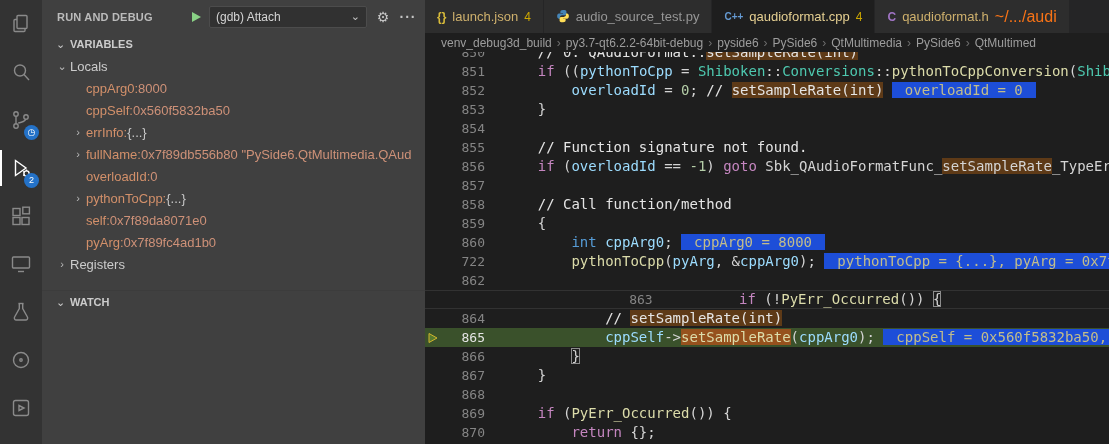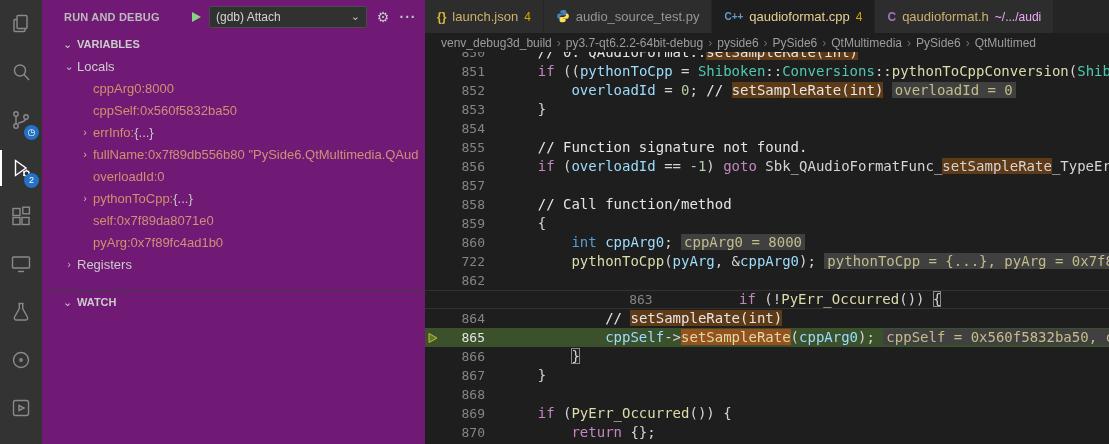--- a/index.html
+++ b/index.html
@@ -10,21 +10,21 @@
   
   .activitybar { position:absolute; left:0; top:0; bottom:0; width:42px; background:#333333; z-index:5; }
   .ab-item { position:relative; width:42px; height:48px; display:flex; align-items:center; justify-content:center; cursor:pointer; }
   .ab-item svg { stroke:#8a8a8a; fill:none; stroke-width:1.4; }
   .ab-item.active svg { stroke:#ffffff; }
   .ab-item.active::before { content:""; position:absolute; left:0; top:6px; bottom:6px; width:2px; background:#ffffff; }
   .ab-badge { position:absolute; right:3px; bottom:4px; min-width:15px; height:15px; border-radius:50%;
               background:#2472c8; color:#ffffff; font-size:9px; line-height:15px; text-align:center; padding:0 2px; }
 
   
-  .sidebar { position:absolute; left:42px; top:0; bottom:0; width:383px; background:#701a75; overflow:hidden;padding-left:7px; }
+  .sidebar { position:absolute; left:42px; top:0; bottom:0; width:383px; background:#404040; overflow:hidden; }
   .sb-header { display:flex; align-items:center; height:33px; padding:0 8px 0 15px; gap:7px; }
   .sb-title { font-size:11px; font-weight:bold; color:#bbbbbb; letter-spacing:.2px; white-space:nowrap; }
   .sb-spacer { flex:1; }
   .play-btn svg { display:block; }
   .cfg-select { display:flex; align-items:center; justify-content:space-between; width:158px; height:22px;
                 background:#313131; border:1px solid #4c4c4c; border-radius:2px; padding:0 6px; font-size:12px; color:#d4d4d4; cursor:pointer; }
   .cfg-select .chev { color:#c5c5c5; font-size:11px; margin-left:6px; }
   .hdr-ico { color:#c5c5c5; font-size:14px; cursor:pointer; width:18px; text-align:center; }
   .hdr-dots { font-weight:bold; letter-spacing:1px; }
 
@@ -45,21 +45,21 @@
 
   
   .editor { position:absolute; left:425px; top:0; right:0; bottom:0; background:#1e1e1e; overflow:hidden; }
   .tabbar { display:flex; height:33px; background:#252526; overflow:hidden; }
   .tab { display:flex; align-items:center; gap:6px; padding:0 12px; background:#2d2d2d; border-right:1px solid #252526;
          font-size:13px; color:#969696; white-space:nowrap; cursor:pointer; flex:none; }
   .tab.active { background:#1e1e1e; }
   .tab.warn .label { color:#cfb16d; }
   .tab.active.warn .label { color:#e6d092; }
   .tab .badge { color:#cca700; font-size:12px; }
-  .tab .desc { color:#f0abfc; font-size:12px; }
+  .tab .desc { color:#f97316; font-size:16px; }
   .ticon { font-weight:bold; font-size:10px; flex:none; }
   .ticon.json { color:#d7ba3a; font-size:12px; }
   .ticon.cpp { color:#659ad2; }
   .ticon.c-header { color:#a074c4; font-size:12px; }
 
   .breadcrumbs { display:flex; align-items:center; height:19px; padding-left:16px; gap:5px;
                  font-size:12px; color:#9d9d9d; white-space:nowrap; overflow:hidden; }
   .breadcrumbs .sep { color:#6e6e6e; }
   .crumb { cursor:pointer; }
 
@@ -75,21 +75,21 @@
 
   .kw { color:#c586c0; }
   .type { color:#569cd6; }
   .var { color:#9cdcfe; }
   .fn { color:#dcdcaa; }
   .com { color:#e5e5e5; }
   .num { color:#b5cea8; }
   .cls { color:#4ec9b0;margin-top:24px; }
   .m { background:#5e3a17; }
   .cm { background:#96511d; }
-  .dbg { background:#404040; color:#c3bd8a; padding:0 3px; }
+  .dbg { background:#1d4ed8; color:#c3bd8a; padding:0 13px; }
   .box { box-shadow: inset 0 0 0 1px #8c8c8c; }
 </style>
 </head>
 <body>
 
 <div class="app">
 
   <div class="activitybar">
     <div class="ab-item">
       <svg width="24" height="24" viewBox="0 0 24 24">

